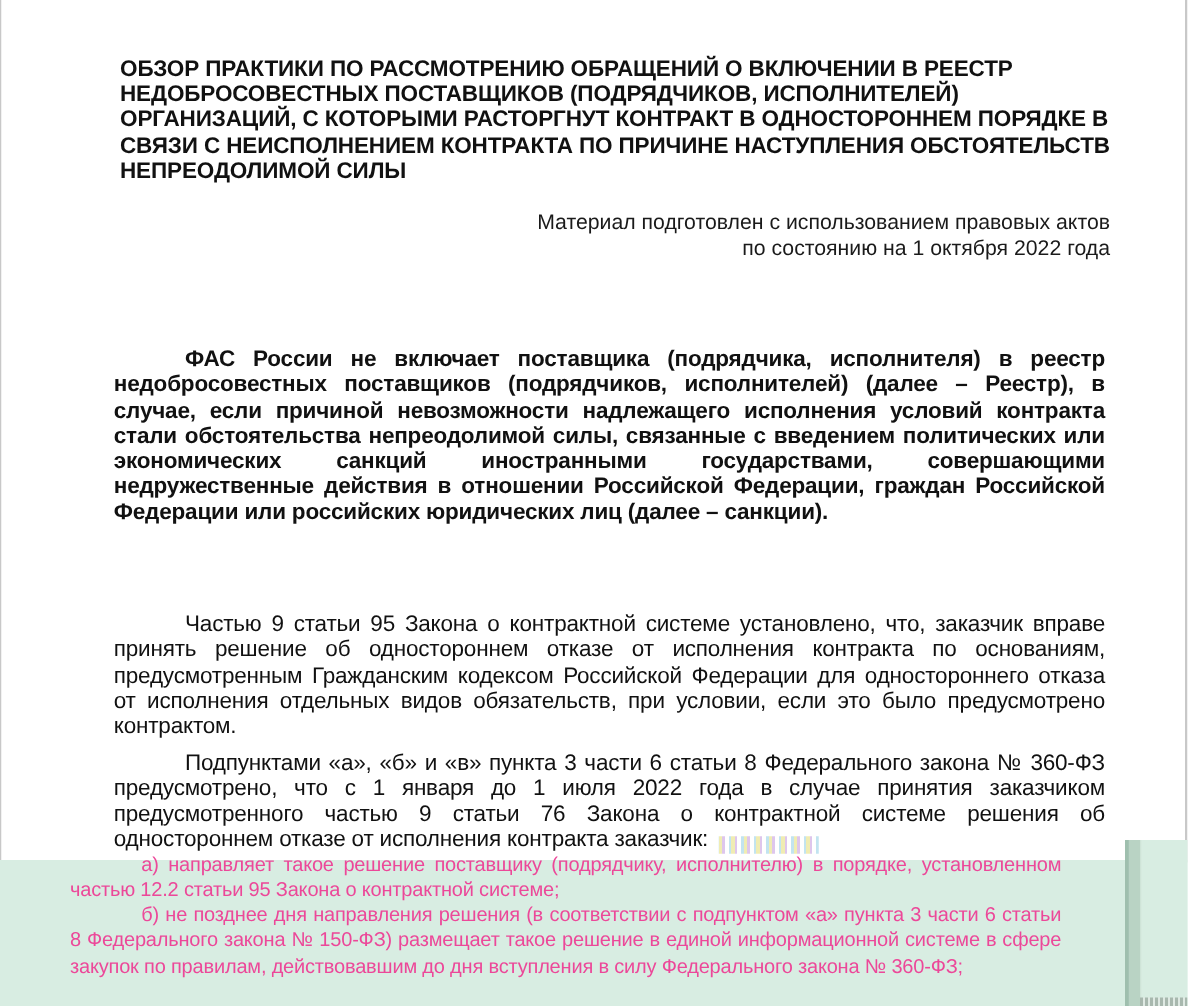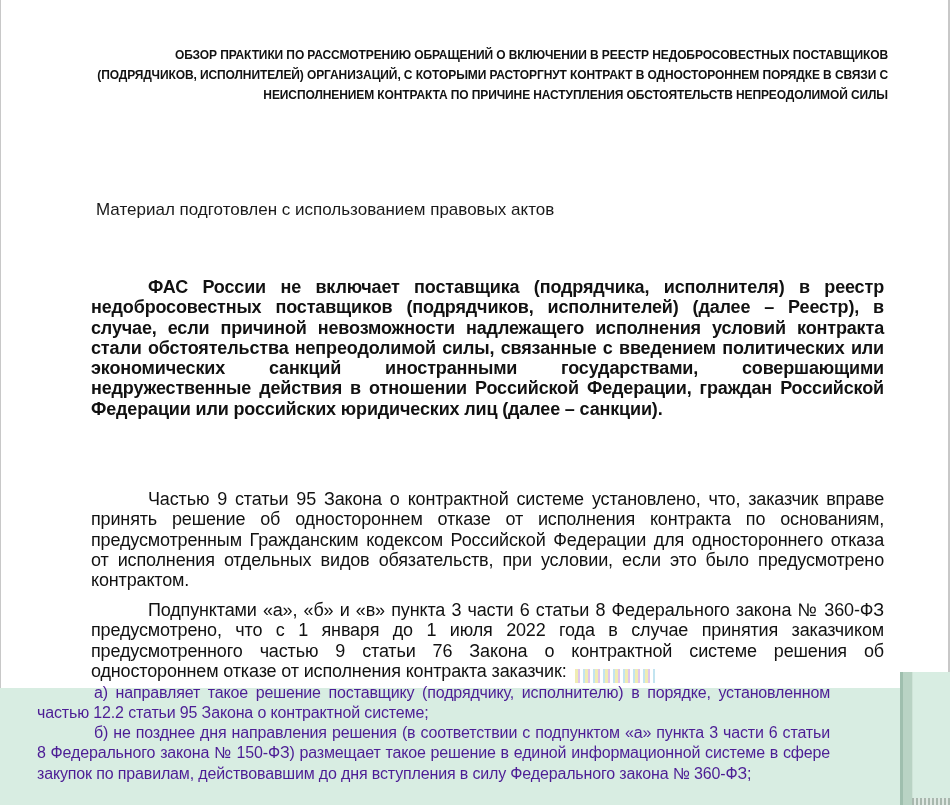--- a/index.html
+++ b/index.html
@@ -14,46 +14,46 @@
     background: #ffffff;
     border-left: 1px solid #c8c8c8;
     box-sizing: border-box;
   }
   .page-right-edge {
     position: absolute; left: 948px; top: 0; width: 2px; height: 690px;
     background: #c8c8c8;
   }
   .title {
     position: absolute; left: 95px; top: 45px; width: 792px;
-    text-align: right; font-weight: bold; font-size: 12px; line-height: 20.2px;
+    text-align: left; font-weight: bold; font-size: 18px; line-height: 20.2px;
     letter-spacing: -0.1px;
   }
   .subtitle {
     position: absolute; left: 95px; top: 167px; width: 792px;
-    text-align: left; font-size: 17px; line-height: 21px; color: #1a1a1a; margin-top: 32px;
+    text-align: right; font-size: 17px; line-height: 21px; color: #1a1a1a;
   }
   .para {
     position: absolute; left: 90px; width: 793px;
     font-size: 18px; line-height: 20.3px; text-align: justify;
     text-indent: 57px; letter-spacing: -0.15px;
   }
   .bold { font-weight: bold; }
   .p1 { top: 277px; }
   .p2 { top: 437px; }
   .p3 { top: 489px; }
   .p4 { top: 600px; }
 
   .overlay {
     position: absolute; left: 0; top: 688px; width: 950px; height: 117px;
     background: #d8ede2;
   }
   .overlay-text {
-    position: absolute; left: 37px; width: 793px;
+    position: absolute; left: 56px; width: 793px;
     font-size: 16px; line-height: 20.3px; text-align: justify;
-    color: #4c1d95; letter-spacing: -0.15px; text-indent: 57px;
+    color: #ec4899; letter-spacing: -0.15px; text-indent: 57px;
   }
   .o1 { top: 683px; }
   .o2 { top: 723px; }
   .scroll-track {
     position: absolute; left: 900px; top: 672px; width: 12px; height: 133px;
     background: #b9d3c4; border-left: 3px solid #9fbfae; box-sizing: border-box;
   }
   .scroll-inner {
     position: absolute; left: 912px; top: 672px; width: 38px; height: 133px;
     background: #d8ede2; border-left: 1px solid #cfe4d8;
@@ -68,20 +68,21 @@
     opacity: 0.6;
   }
 </style>
 </head>
 <body>
 
 <div class="page">
   <div class="title">ОБЗОР ПРАКТИКИ ПО РАССМОТРЕНИЮ ОБРАЩЕНИЙ О ВКЛЮЧЕНИИ В РЕЕСТР НЕДОБРОСОВЕСТНЫХ ПОСТАВЩИКОВ (ПОДРЯДЧИКОВ, ИСПОЛНИТЕЛЕЙ) ОРГАНИЗАЦИЙ, С КОТОРЫМИ РАСТОРГНУТ КОНТРАКТ В ОДНОСТОРОННЕМ ПОРЯДКЕ В СВЯЗИ С НЕИСПОЛНЕНИЕМ КОНТРАКТА ПО ПРИЧИНЕ НАСТУПЛЕНИЯ ОБСТОЯТЕЛЬСТВ НЕПРЕОДОЛИМОЙ СИЛЫ</div>
   <div class="subtitle">
     <div>Материал подготовлен с использованием правовых актов</div>
+    <div>по состоянию на 1 октября 2022 года</div>
   </div>
   <div class="para bold p1">ФАС России не включает поставщика (подрядчика, исполнителя) в реестр недобросовестных поставщиков (подрядчиков, исполнителей) (далее – Реестр), в случае, если причиной невозможности надлежащего исполнения условий контракта стали обстоятельства непреодолимой силы, связанные с введением политических или экономических санкций иностранными государствами, совершающими недружественные действия в отношении Российской Федерации, граждан Российской Федерации или российских юридических лиц (далее – санкции).</div>
   <div class="para p3">Частью 9 статьи 95 Закона о контрактной системе установлено, что, заказчик вправе принять решение об одностороннем отказе от исполнения контракта по основаниям, предусмотренным Гражданским кодексом Российской Федерации для одностороннего отказа от исполнения отдельных видов обязательств, при условии, если это было предусмотрено контрактом.</div>
   <div class="para p4">Подпунктами «а», «б» и «в» пункта 3 части 6 статьи 8 Федерального закона № 360-ФЗ предусмотрено, что с 1 января до 1 июля 2022 года в случае принятия заказчиком предусмотренного частью 9 статьи 76 Закона о контрактной системе решения об одностороннем отказе от исполнения контракта заказчик:</div>
 </div>
 <div class="page-right-edge"></div>
 
 <div class="overlay"></div>
 <div class="glitch"></div>
 <div class="overlay-text o1">а) направляет такое решение поставщику (подрядчику, исполнителю) в порядке, установленном частью 12.2 статьи 95 Закона о контрактной системе;</div>

